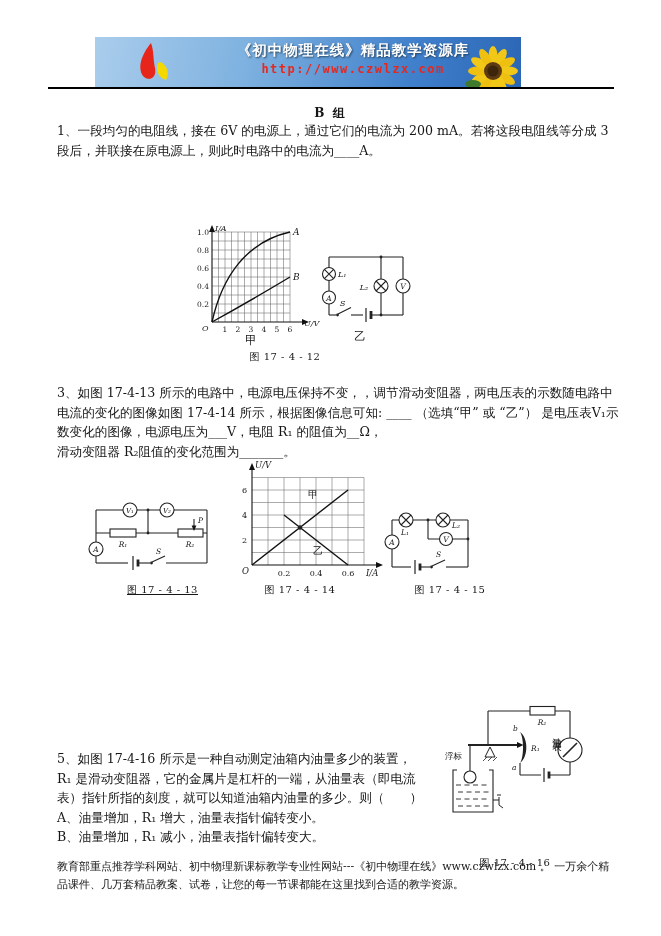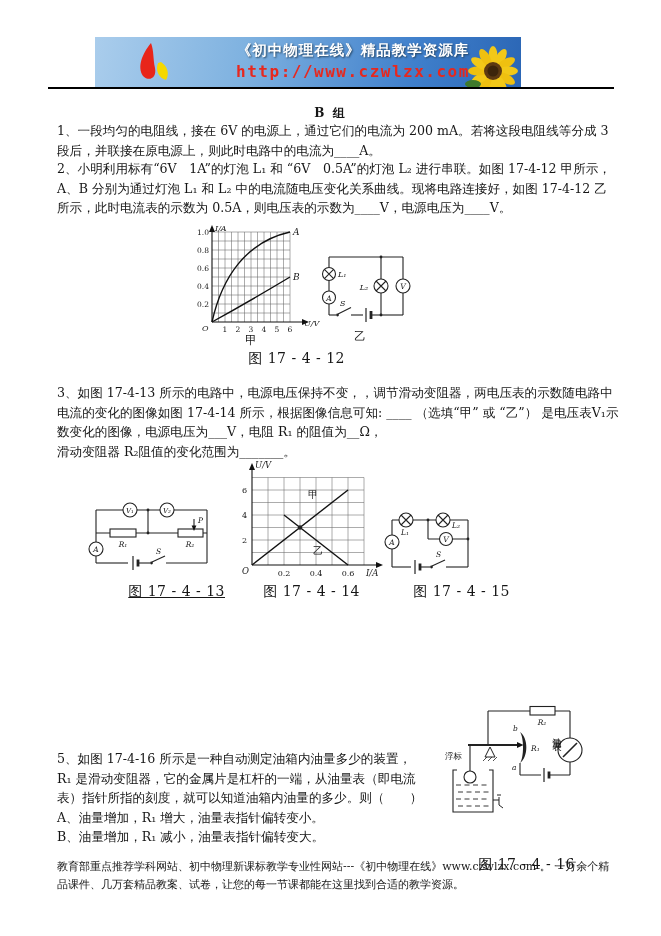--- a/index.html
+++ b/index.html
@@ -1,31 +1,31 @@
 <!DOCTYPE html>
 <html><head>
 <meta charset="utf-8">
 <style>
   html,body { margin:0; padding:0; background:#fff; }
   .page { position:relative; width:661px; height:936px; background:#fff; overflow:hidden;
           font-family:"DejaVu Serif","Liberation Serif",serif; color:#161616; }
   .txt { position:absolute; font-size:12.6px; line-height:19.6px; }
-  .caption { position:absolute; font-size:14px; text-align:right; letter-spacing:0.5px; }
+  .caption { position:absolute; font-size:10px; text-align:center; letter-spacing:0.5px; }
   .section-title { position:absolute; top:105px; left:0; width:661px; text-align:center;
                    font-size:12px; font-weight:bold; letter-spacing:2px; }
   .rule { position:absolute; left:48px; top:87px; width:566px; height:2px; background:#000; }
 
   .banner { position:absolute; left:95px; top:37px; width:426px; height:50px; overflow:hidden;
             background:linear-gradient(100deg,#aacdec 0%,#7fb2e0 35%,#3f7fcb 75%,#2b66b5 100%); }
   .logo { position:absolute; left:40px; top:4px; }
   .banner-text { position:absolute; left:108px; top:4px; width:300px; text-align:center; }
   .banner-title { color:#fff; font-weight:bold; font-size:14.5px; letter-spacing:1px;
                   white-space:nowrap; text-shadow:1px 1px 2px #23425f;
                   font-family:"DejaVu Sans","Liberation Sans",sans-serif; }
-  .banner-url { color:#e7281e; font-weight:bold; font-size:16px; letter-spacing:1.5px; margin-top:2px;
+  .banner-url { color:#e7281e; font-weight:bold; font-size:12px; letter-spacing:1.5px; margin-top:2px;
                 font-family:"DejaVu Sans Mono","Liberation Mono",monospace; }
   .sunflower { position:absolute; right:2px; bottom:-3px; }
 
   svg.fig { position:absolute; }
   svg text { font-family:"DejaVu Serif","Liberation Serif",serif; fill:#161616; }
   .it { font-style:italic; }
   .cjk { font-family:"DejaVu Sans","Liberation Sans",sans-serif; font-style:normal; }
   .wire { stroke:#222; stroke-width:1.1; fill:none; }
   .curve { stroke:#111; stroke-width:1.4; fill:none; }
   .comp { fill:#fff; stroke:#222; stroke-width:1.1; }
@@ -72,21 +72,20 @@
         <circle cx="30" cy="27" r="5.5" fill="#3c250b"></circle>
         <ellipse cx="10" cy="40" rx="8" ry="4" fill="#3f7a2c"></ellipse>
       </g>
     </svg>
   </div>
   <div class="rule"></div>
 
   <div class="section-title">B 组</div>
 
   <div class="txt" style="left:57px; top:121px; width:558px;">1、一段均匀的电阻线，接在 6V 的电源上，通过它们的电流为 200 mA。若将这段电阻线等分成 3 段后，并联接在原电源上，则此时电路中的电流为____A。</div>
-  <div class="txt" style="left:57px; top:159px; width:560px;">2、小明利用标有“6V　1A”的灯泡 L₁ 和 “6V　0.5A”的灯泡 L₂ 进行串联。如图 17-4-12 甲所示，A、B 分别为通过灯泡 L₁ 和 L₂ 中的电流随电压变化关系曲线。现将电路连接好，如图 17-4-12 乙所示，此时电流表的示数为 0.5A，则电压表的示数为____V，电源电压为____V。</div>
 
   <svg class="fig" style="left:190px; top:222px;" width="150" height="142" viewBox="0 0 150 142">
     <g class="grid">
       <line x1="28.5" y1="10" x2="28.5" y2="100"></line>
         <line x1="35" y1="10" x2="35" y2="100"></line>
       <line x1="41.5" y1="10" x2="41.5" y2="100"></line>
         <line x1="48" y1="10" x2="48" y2="100"></line>
       <line x1="54.5" y1="10" x2="54.5" y2="100"></line>
         <line x1="61" y1="10" x2="61" y2="100"></line>
       <line x1="67.5" y1="10" x2="67.5" y2="100"></line>

